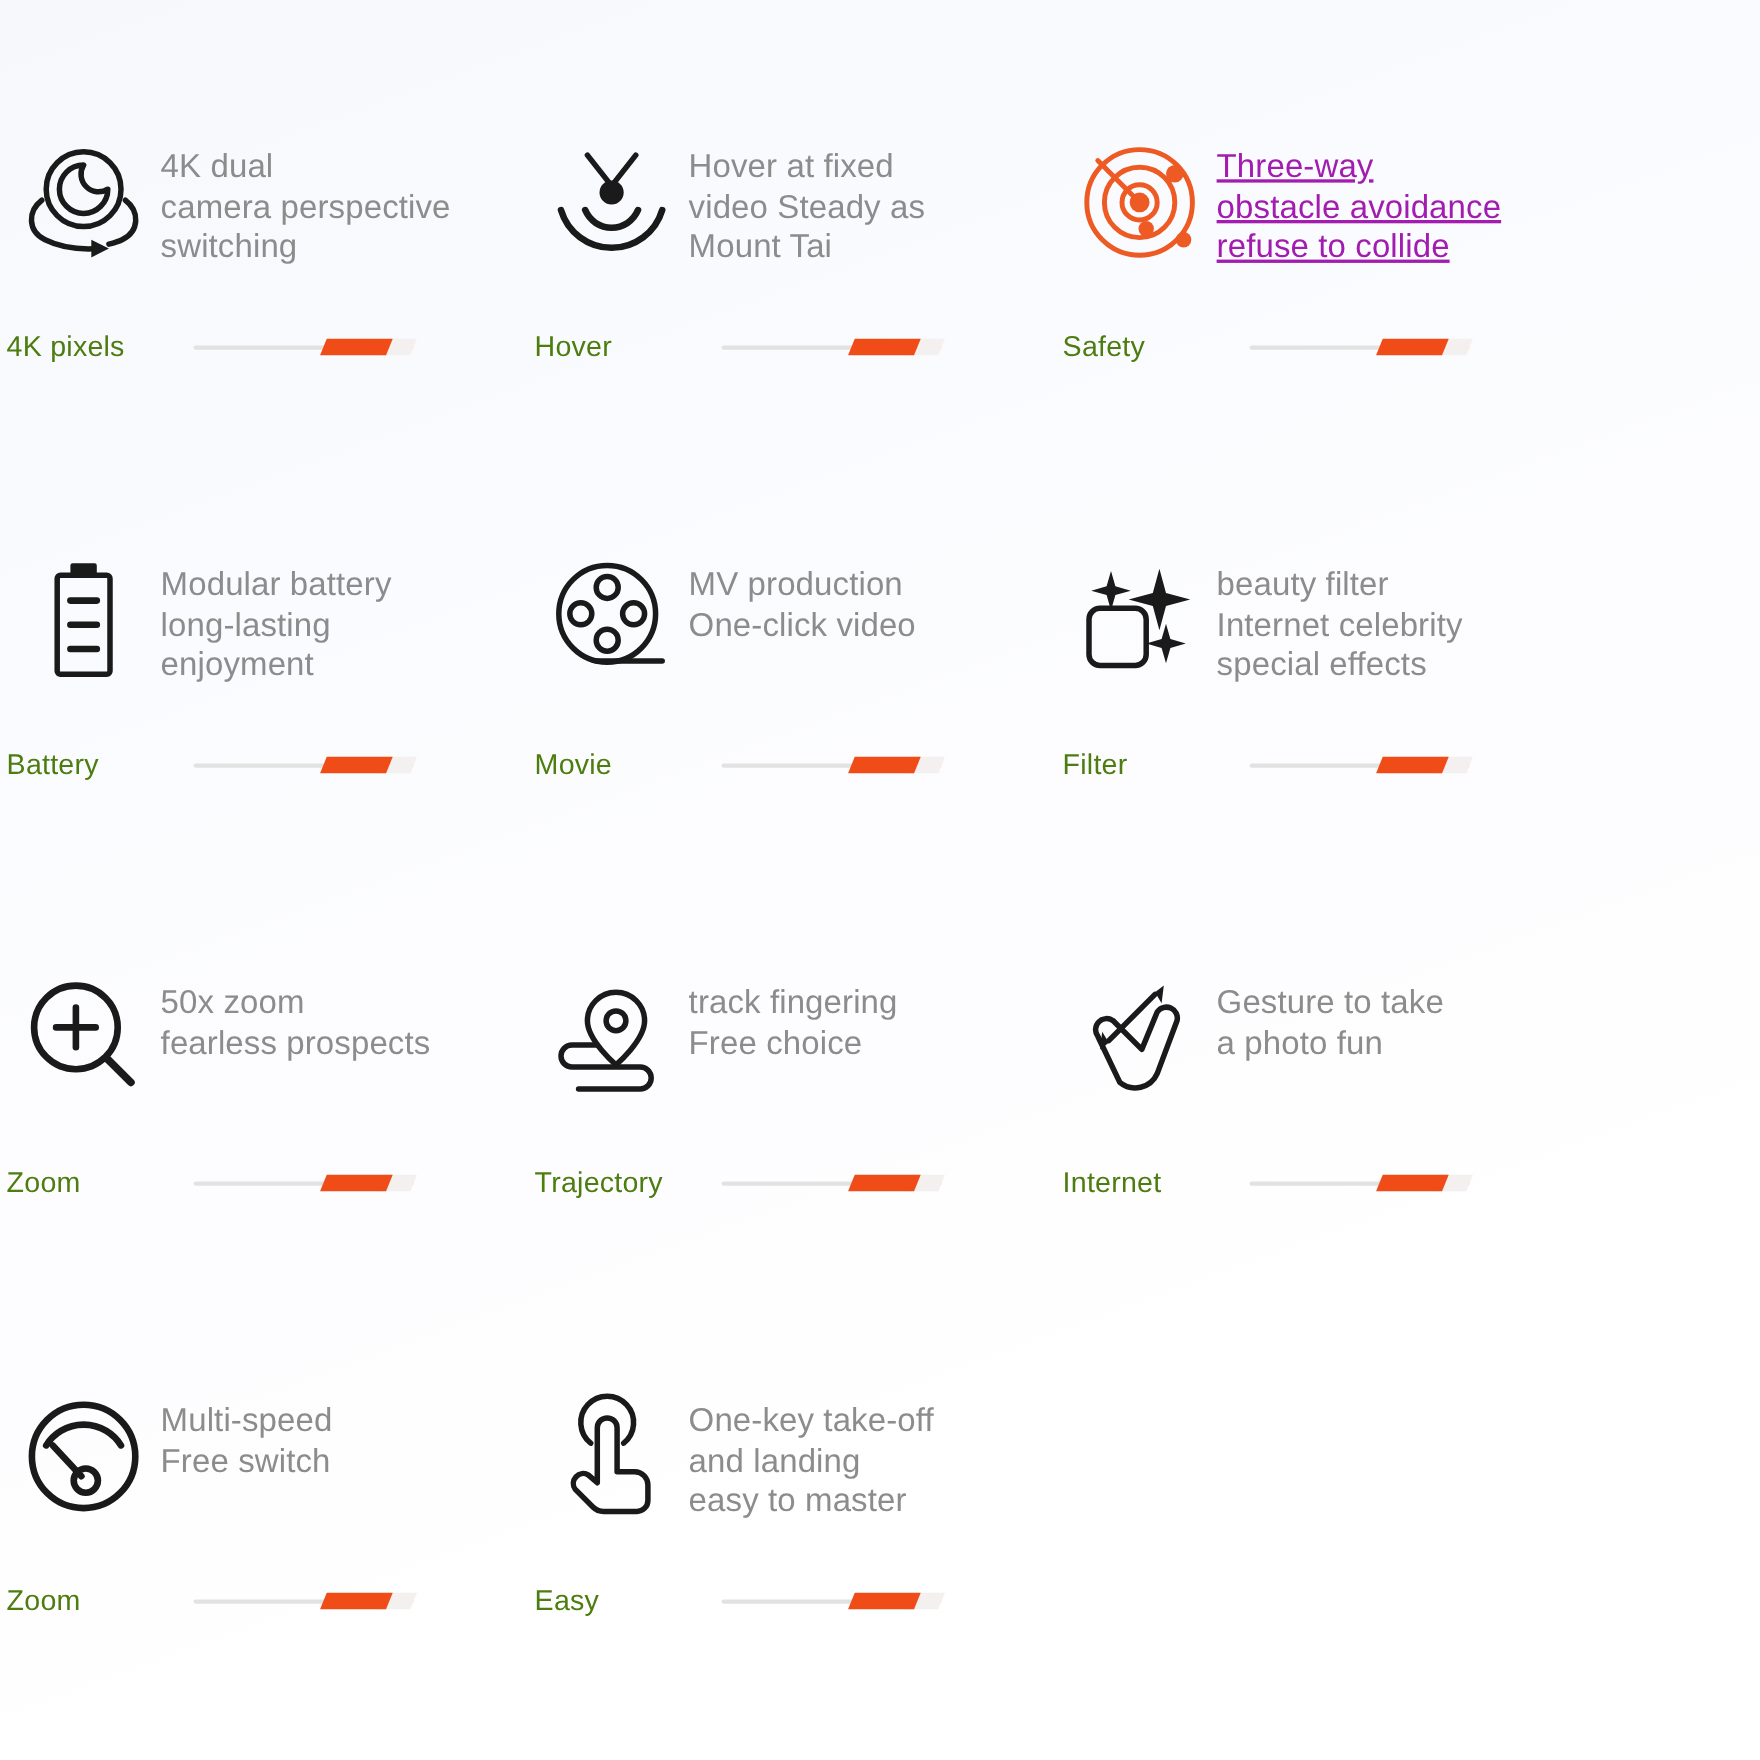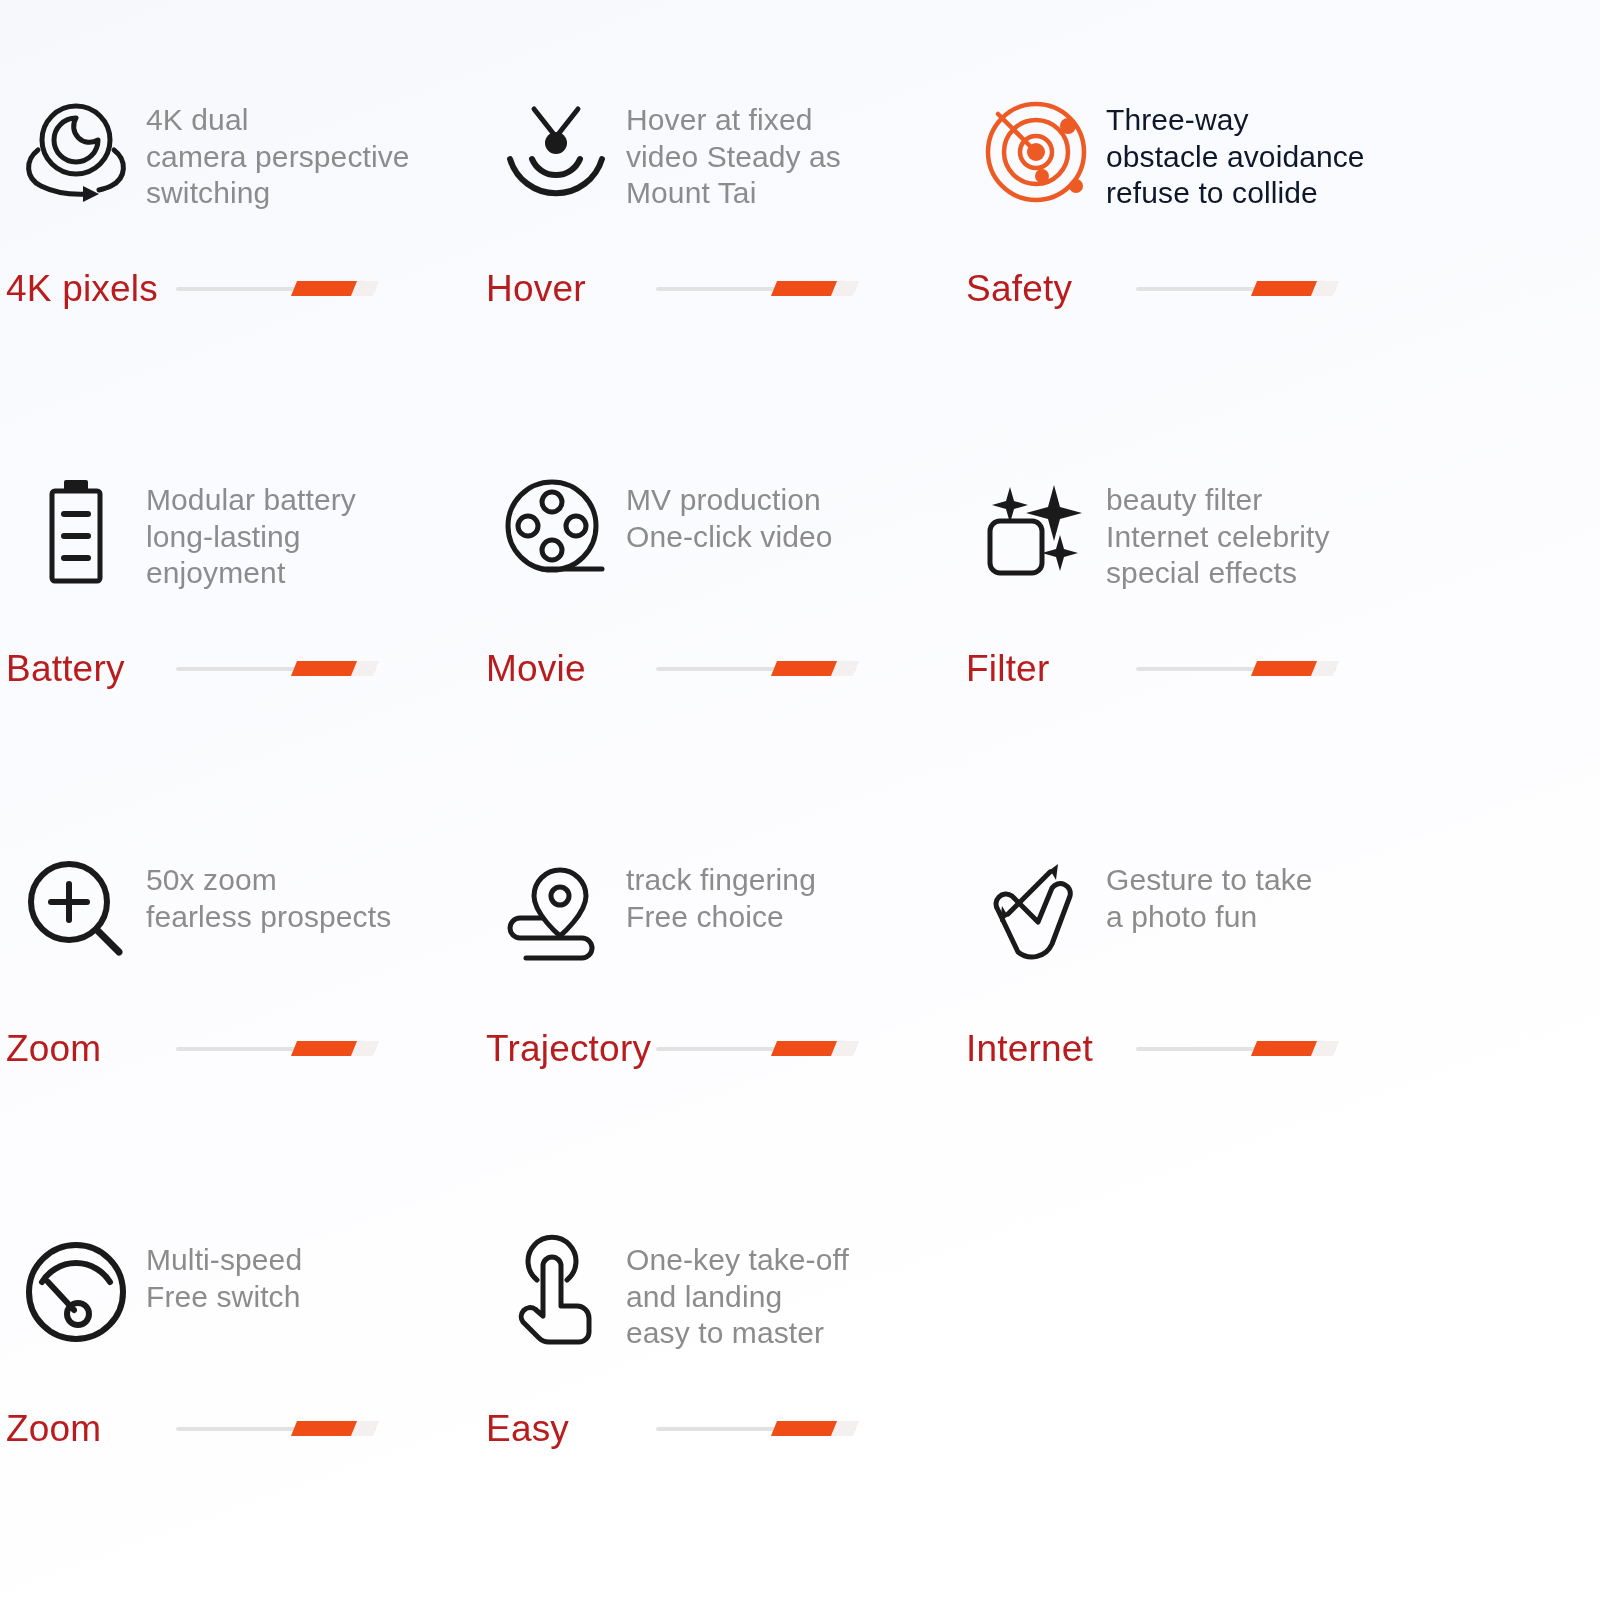--- a/index.html
+++ b/index.html
@@ -18,21 +18,21 @@
     position: absolute;
     top: 0;
     left: 0;
     width: 1412px;
     height: 1600px;
     display: grid;
     grid-template-columns: repeat(3, 480px);
     grid-template-rows: repeat(4, 380px);
     justify-content: center;
     align-content: start;
-    padding-top: 80px;
+    padding-top: 112px;
     box-sizing: border-box;
   }
 
   .feature-card {
     position: relative;
     width: 480px;
     height: 380px;
     box-sizing: border-box;
     padding-left: 20px;
   }
@@ -60,37 +60,38 @@
   .card-desc {
     font-size: 30px;
     line-height: 1.22;
     color: #8c8c8c;
     letter-spacing: 0.1px;
     padding-top: 22px;
     white-space: pre-line;
   }
 
   .feature-card.accent .card-desc {
-    color: #0f172a;
+    color: #a21caf;
+    text-decoration: underline;
   }
 
   .card-bottom {
     position: absolute;
     left: 20px;
     top: 188px;
     width: 440px;
     display: flex;
     align-items: center;
   }
 
   .card-tag {
     width: 170px;
     min-width: 170px;
-    font-size: 37px;
-    color: #b91c1c;
+    font-size: 26px;
+    color: #4d7c0f;
     letter-spacing: 0.2px;
   }
 
   .meter {
     position: relative;
     width: 200px;
     height: 22px;
   }
 
   .meter-track {

